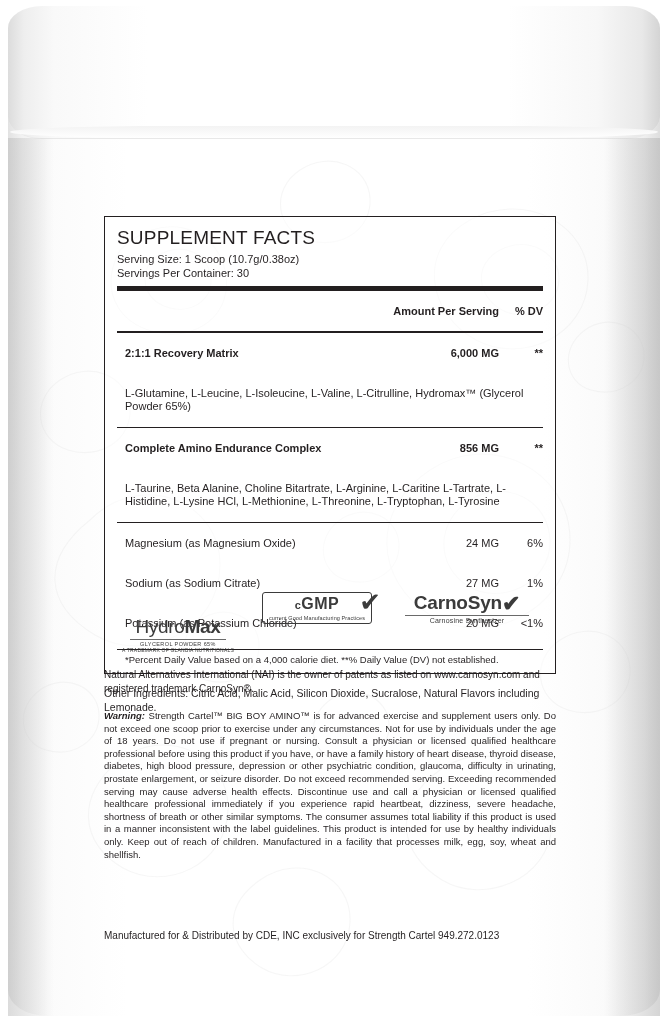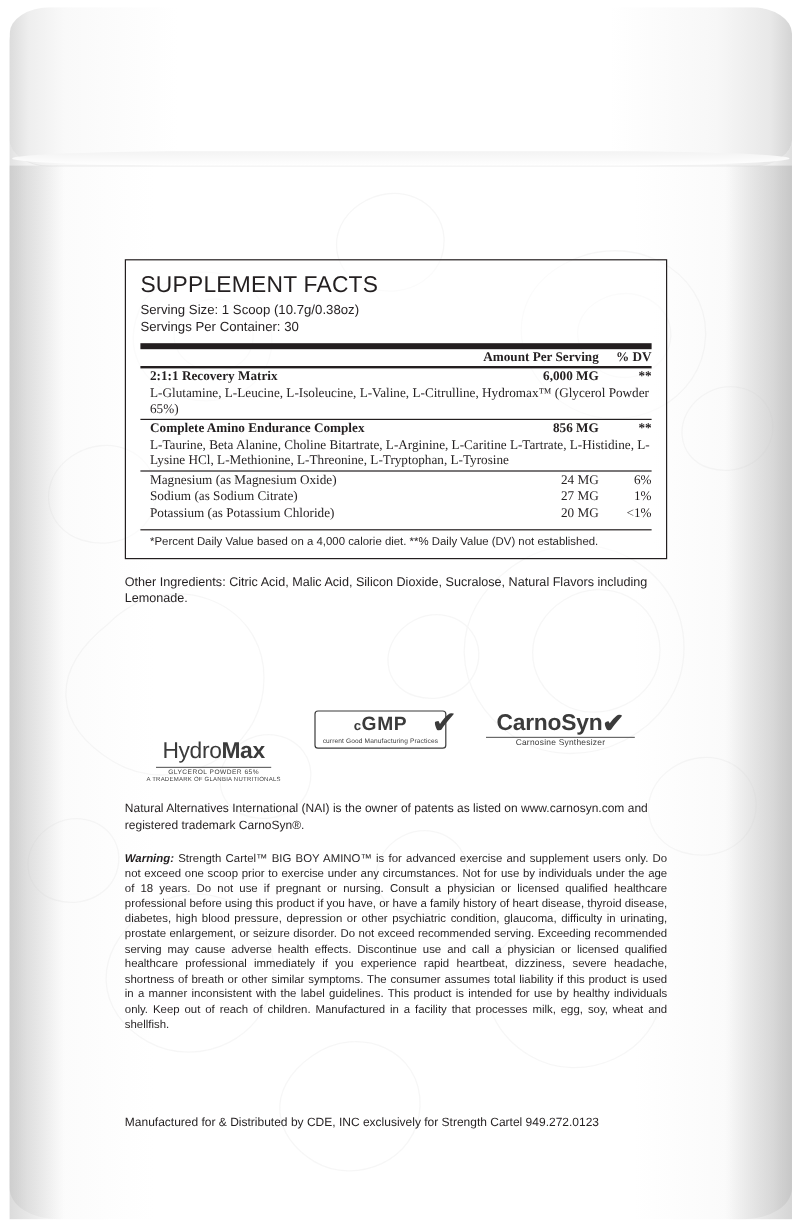--- a/index.html
+++ b/index.html
@@ -137,23 +137,22 @@
   .rule-med {
     border-top: 2px solid #231f20;
   }
 
   table.facts {
     width: 100%;
     border-collapse: collapse;
     font-size: 11px;
   }
   table.facts td {
-    padding: 1px 0;
+    padding: 14px 0;
     vertical-align: top;
-    font-family: Liberation Serif, serif;
   }
   .col-amt {
     text-align: right;
     white-space: nowrap;
     width: 86px;
   }
   .col-dv {
     text-align: right;
     white-space: nowrap;
     width: 44px;

